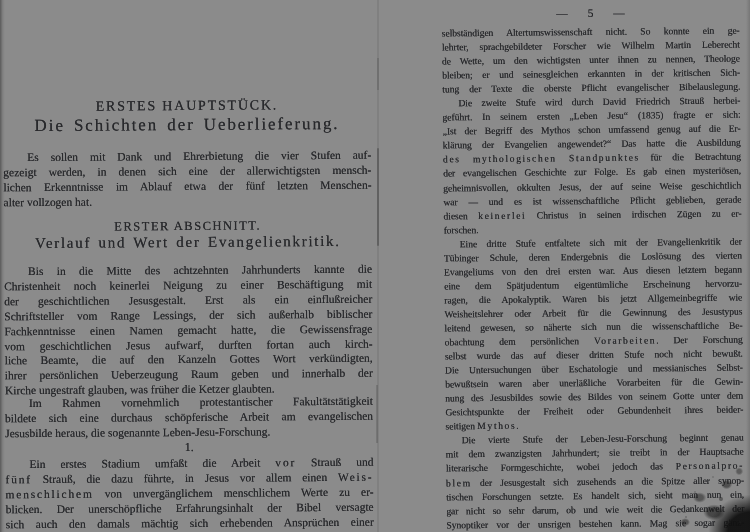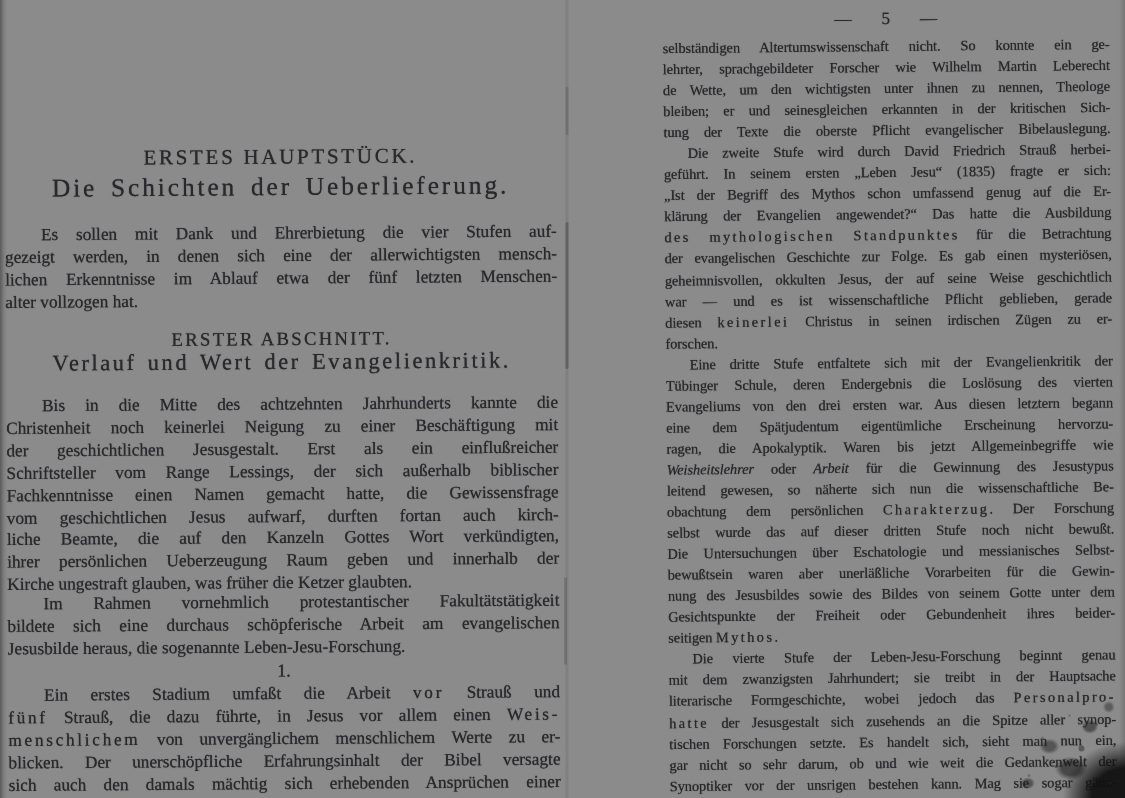--- a/index.html
+++ b/index.html
@@ -29,21 +29,21 @@
 
   .line{text-align:justify;text-align-last:justify;}
   .line.endline{text-align-last:left;}
   .left-page .line{font-size:11.5px;line-height:14.9px;}
   .right-page .line{font-size:9.6px;line-height:14.05px;letter-spacing:-0.05px;}
   .left-page .indent{text-indent:24px;}
   .right-page .indent{text-indent:16px;}
 
   .sp{letter-spacing:1.8px;}
   .right-page .sp{letter-spacing:1.6px;}
-  .it{font-style:italic;}
+  .it{}
 
   .pagenum{position:absolute;top:7px;left:0;width:100%;text-align:center;
     font-size:11.5px;word-spacing:17px;}
   .rp-body{position:absolute;top:25px;left:0;width:100%;}
 
   
   .edge-left{position:absolute;left:0;top:0;width:5px;height:532px;
     background:linear-gradient(90deg, rgba(0,0,0,0.35), rgba(0,0,0,0.08) 55%, rgba(0,0,0,0));}
   .edge-right{position:absolute;right:0;top:0;width:4px;height:532px;
     background:linear-gradient(270deg, rgba(0,0,0,0.15), rgba(0,0,0,0));}
@@ -131,33 +131,33 @@
         <div class="line endline">forschen.</div>
       </div>
       <div>
         <div class="line indent">Eine dritte Stufe entfaltete sich mit der Evangelienkritik der</div>
         <div class="line">Tübinger Schule, deren Endergebnis die Loslösung des vierten</div>
         <div class="line">Evangeliums von den drei ersten war. Aus diesen letztern begann</div>
         <div class="line">eine dem Spätjudentum eigentümliche Erscheinung hervorzu-</div>
         <div class="line">ragen, die Apokalyptik. Waren bis jetzt Allgemeinbegriffe wie</div>
         <div class="line"><span class="it">Weisheitslehrer</span> oder <span class="it">Arbeit</span> für die Gewinnung des Jesustypus</div>
         <div class="line">leitend gewesen, so näherte sich nun die wissenschaftliche Be-</div>
-        <div class="line">obachtung dem persönlichen <span class="sp">Charakterzug</span>. Der Forschung</div>
+        <div class="line">obachtung dem persönlichen <span class="sp">Vorarbeiten</span>. Der Forschung</div>
         <div class="line">selbst wurde das auf dieser dritten Stufe noch nicht bewußt.</div>
         <div class="line">Die Untersuchungen über Eschatologie und messianisches Selbst-</div>
         <div class="line">bewußtsein waren aber unerläßliche Vorarbeiten für die Gewin-</div>
         <div class="line">nung des Jesusbildes sowie des Bildes von seinem Gotte unter dem</div>
         <div class="line">Gesichtspunkte der Freiheit oder Gebundenheit ihres beider-</div>
         <div class="line endline">seitigen <span class="sp">Mythos</span>.</div>
       </div>
       <div>
         <div class="line indent">Die vierte Stufe der Leben-Jesu-Forschung beginnt genau</div>
         <div class="line">mit dem zwanzigsten Jahrhundert; sie treibt in der Hauptsache</div>
         <div class="line">literarische Formgeschichte, wobei jedoch das <span class="sp">Personalpro-</span></div>
-        <div class="line"><span class="sp">hatte</span> der Jesusgestalt sich zusehends an die Spitze aller synop-</div>
+        <div class="line"><span class="sp">blem</span> der Jesusgestalt sich zusehends an die Spitze aller synop-</div>
         <div class="line">tischen Forschungen setzte. Es handelt sich, sieht man nun ein,</div>
         <div class="line">gar nicht so sehr darum, ob und wie weit die Gedankenwelt der</div>
         <div class="line">Synoptiker vor der unsrigen bestehen kann. Mag sie sogar gänz-</div>
       </div>
     </div>
 </div>
 
 <div class="gutter"></div>
 <div class="gutter-dash-a"></div>
 <div class="gutter-dash-b"></div>

